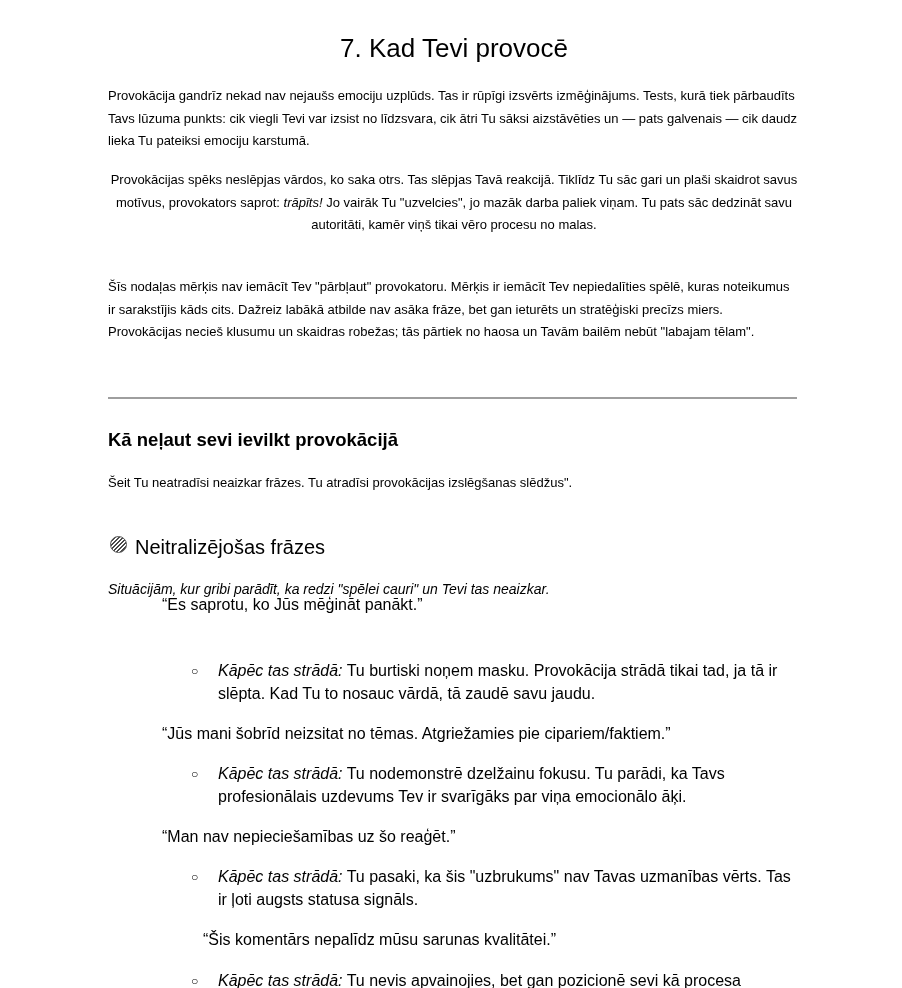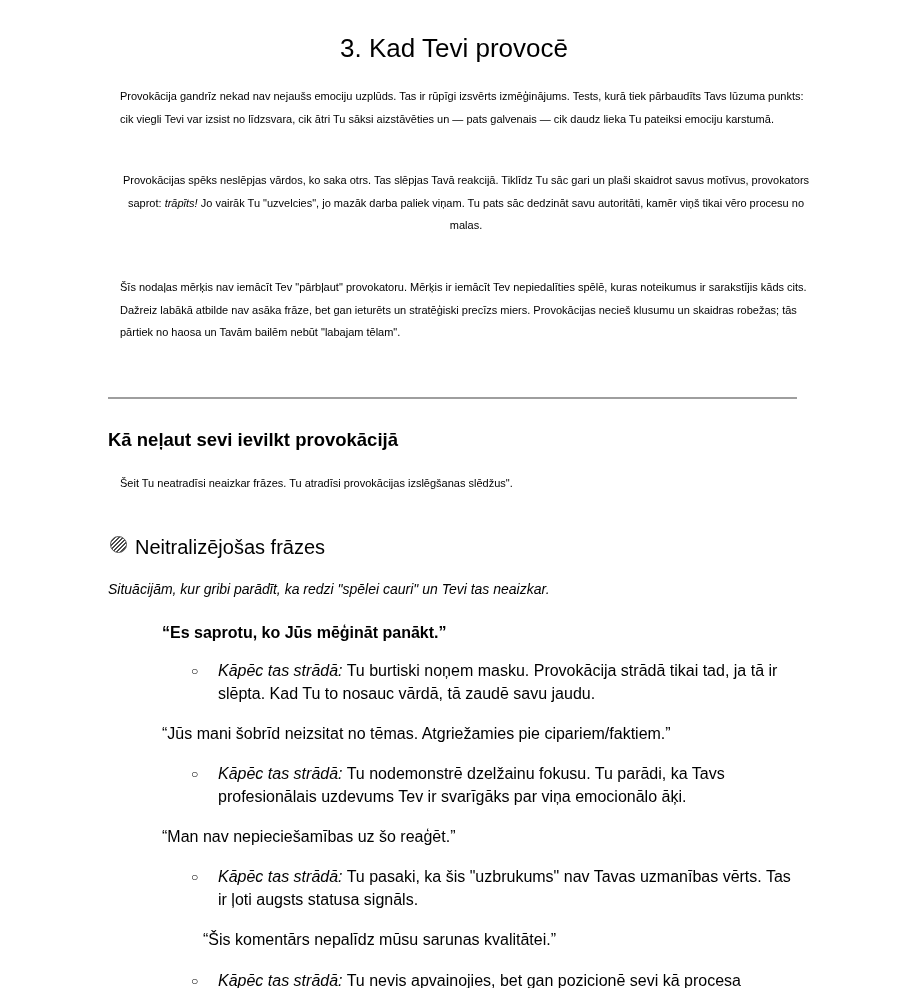--- a/index.html
+++ b/index.html
@@ -31,25 +31,25 @@
       font-size: 26px;
       text-align: center;
       margin: 0;
       position: absolute;
       top: 33px;
       left: 0;
       width: 692px;
       line-height: 30px;
     }
     p.body {
-      font-size: 11px;
+      font-size: 13px;
       line-height: 22.5px;
       margin: 0;
       position: absolute;
-      left: 12px;
+      left: 0;
       width: 692px;
     }
     #p1 { top: 85px; }
     #p2 { top: 169px; text-align: center; }
     #p3 { top: 276px; }
     hr.divider {
       position: absolute;
       top: 397px;
       left: 0;
       width: 689px;
@@ -123,42 +123,42 @@
       font-style: italic;
     }
     em.inline-italic { font-style: italic; }
   </style>
 </head>
 <body>
 
 <div class="page">
   <div class="content">
 
-    <h1 class="title">3. Kad Tevi provocē</h1>
+    <h1 class="title">7. Kad Tevi provocē</h1>
 
     <p class="body" id="p1">Provokācija gandrīz nekad nav nejaušs emociju uzplūds. Tas ir rūpīgi izsvērts izmēģinājums. Tests, kurā tiek pārbaudīts Tavs lūzuma punkts: cik viegli Tevi var izsist no līdzsvara, cik ātri Tu sāksi aizstāvēties un — pats galvenais — cik daudz lieka Tu pateiksi emociju karstumā.</p>
 
     <p class="body" id="p2"><span>Provokācijas spēks neslēpjas vārdos, ko saka otrs. Tas slēpjas Tavā reakcijā. Tiklīdz Tu sāc gari un plaši skaidrot savus motīvus, provokators saprot: </span><em class="inline-italic">trāpīts!</em><span> Jo vairāk Tu "uzvelcies", jo mazāk darba paliek viņam. Tu pats sāc dedzināt savu autoritāti, kamēr viņš tikai vēro procesu no malas.</span></p>
 
     <p class="body" id="p3">Šīs nodaļas mērķis nav iemācīt Tev "pārbļaut" provokatoru. Mērķis ir iemācīt Tev nepiedalīties spēlē, kuras noteikumus ir sarakstījis kāds cits. Dažreiz labākā atbilde nav asāka frāze, bet gan ieturēts un stratēģiski precīzs miers. Provokācijas necieš klusumu un skaidras robežas; tās pārtiek no haosa un Tavām bailēm nebūt "labajam tēlam".</p>
 
     <hr class="divider">
 
     <h2 class="section-title">Kā neļaut sevi ievilkt provokācijā</h2>
 
     <p class="body" id="intro">Šeit Tu neatradīsi neaizkar frāzes. Tu atradīsi provokācijas izslēgšanas slēdžus".</p>
 
     <div class="subheading">
       <span class="disc-icon"></span>
       <span>Neitralizējošas frāzes</span>
     </div>
 
     <div class="italic-note">Situācijām, kur gribi parādīt, ka redzi "spēlei cauri" un Tevi tas neaizkar.</div>
 
-    <div class="phrase" style="top:622px;font-weight:bold;">“Es saprotu, ko Jūs mēģināt panākt.”</div>
+    <div class="phrase" style="top:594px;">“Es saprotu, ko Jūs mēģināt panākt.”</div>
     <div class="explain" style="top:660px;">
       <span class="bullet">○</span>
       <span class="lead">Kāpēc tas strādā:</span><span> Tu burtiski noņem masku. Provokācija strādā tikai tad, ja tā ir slēpta. Kad Tu to nosauc vārdā, tā zaudē savu jaudu.</span>
     </div>
 
     <div class="phrase" style="top:723px;">“Jūs mani šobrīd neizsitat no tēmas. Atgriežamies pie cipariem/faktiem.”</div>
     <div class="explain" style="top:763px;">
       <span class="bullet">○</span>
       <span class="lead">Kāpēc tas strādā:</span><span> Tu nodemonstrē dzelžainu fokusu. Tu parādi, ka Tavs profesionālais uzdevums Tev ir svarīgāks par viņa emocionālo āķi.</span>
     </div>

